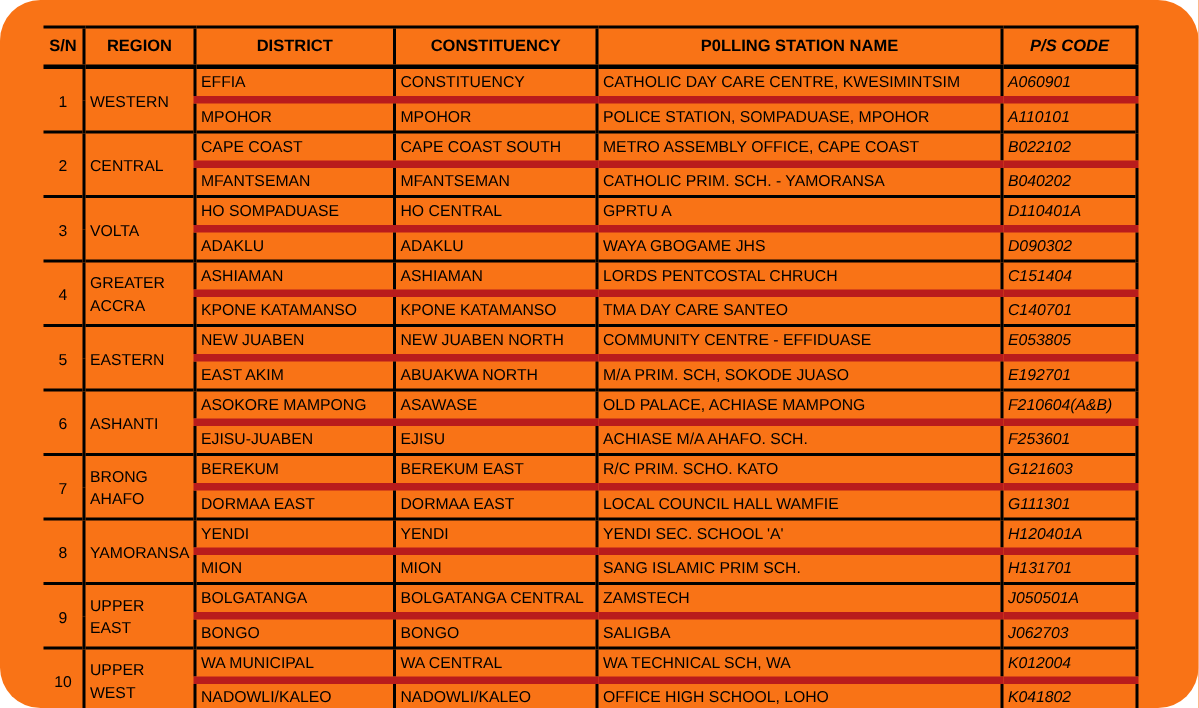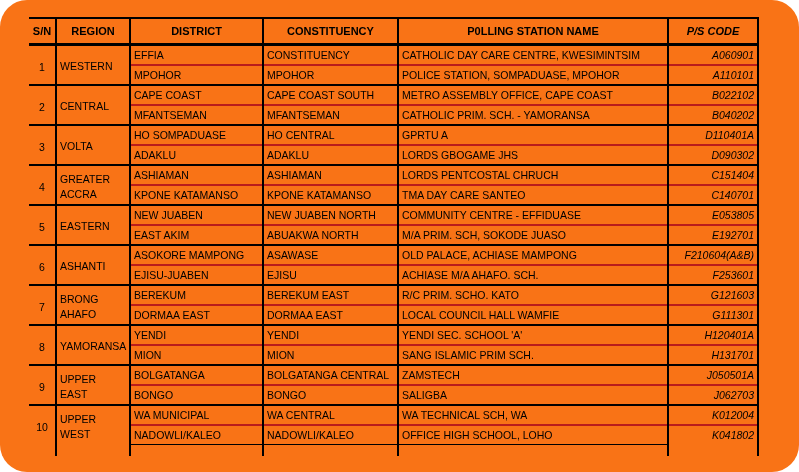--- a/index.html
+++ b/index.html
@@ -37,33 +37,33 @@
     border-bottom: 3px solid #000;
     height: 24px;
     font-weight: bold;
     font-size: 11px;
     text-align: center;
   }
   .ps-table th.c-sn, .ps-table td.c-sn { border-left: none; }
   .ps-table th.c-code, .ps-table td.c-code { border-right: 2px solid #000; font-style: italic; }
   .ps-table tbody td { height: 18px; vertical-align: middle; }
   tr.grp > td { border-top: 2px solid #000000; }
-  tr.sub > td { border-top: 2px solid #b91c1c; }
+  tr.sub > td { border-top: 5px solid #b91c1c; }
   td.c-sn {
     text-align: center;
     vertical-align: top;
     padding-top: 3px;
   }
   td.c-region {
     vertical-align: top;
     padding-top: 3px;
     white-space: normal;
     line-height: 15px;
   }
-  td.c-code { text-align: right; }
+  td.c-code { text-align: left; }
   td.c-district, td.c-constituency, td.c-polling { text-align: left; }
   tr.tail > td { height: 8px; border-top: none; }
   tr.tail > td.t-line { border-top: 1px solid #000; }
 </style>
 </head>
 <body>
 
 <div class="sheet">
   <table class="ps-table">
     <colgroup>
@@ -117,21 +117,21 @@
           <td class="c-sn" rowspan="2">3</td>
           <td class="c-region" rowspan="2">VOLTA</td>
           <td class="c-district">HO SOMPADUASE</td>
           <td class="c-constituency">HO CENTRAL</td>
           <td class="c-polling">GPRTU A</td>
           <td class="c-code">D110401A</td>
         </tr>
         <tr class="sub">
           <td class="c-district">ADAKLU</td>
           <td class="c-constituency">ADAKLU</td>
-          <td class="c-polling">LORDS GBOGAME JHS</td>
+          <td class="c-polling">WAYA GBOGAME JHS</td>
           <td class="c-code">D090302</td>
         </tr>
         <tr class="grp">
           <td class="c-sn" rowspan="2">4</td>
           <td class="c-region" rowspan="2">GREATER ACCRA</td>
           <td class="c-district">ASHIAMAN</td>
           <td class="c-constituency">ASHIAMAN</td>
           <td class="c-polling">LORDS PENTCOSTAL CHRUCH</td>
           <td class="c-code">C151404</td>
         </tr>

